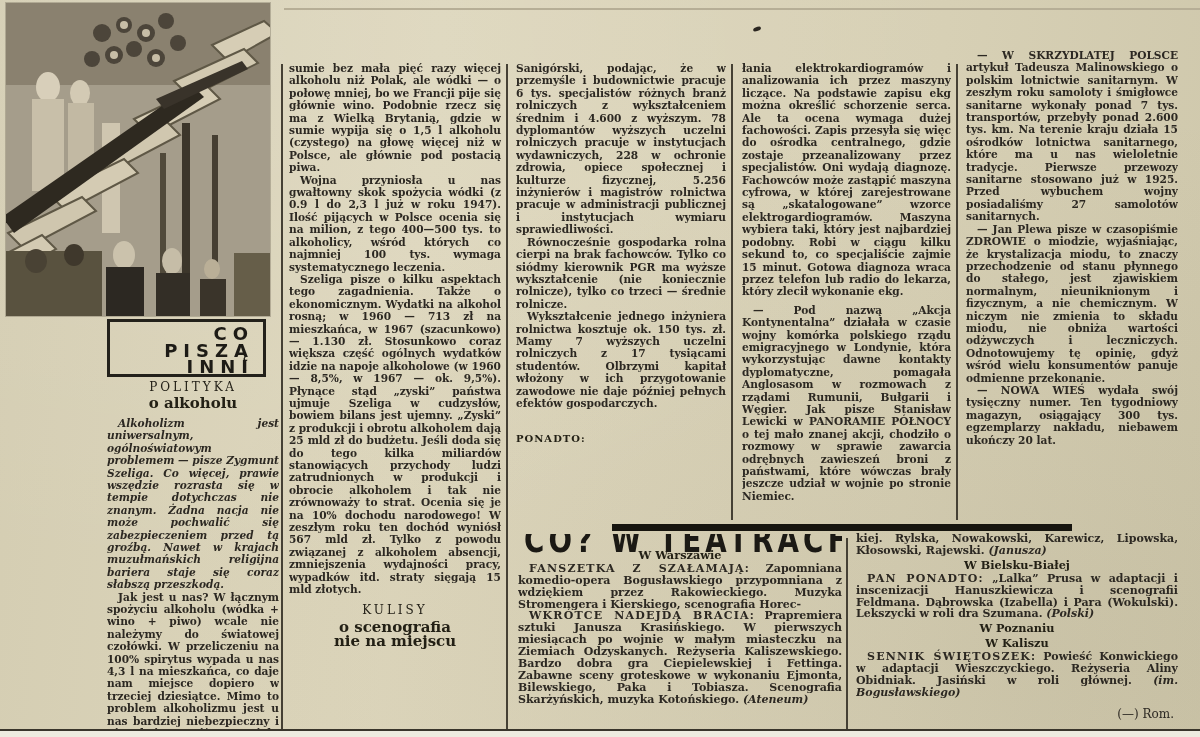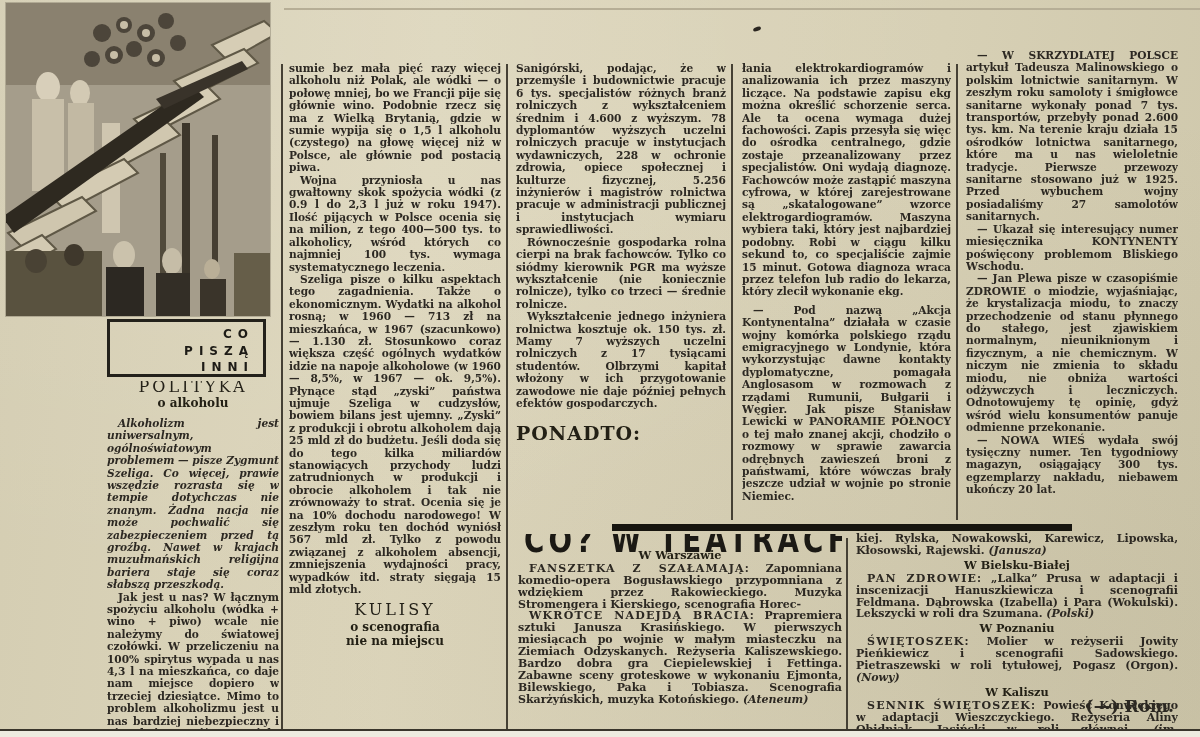--- a/index.html
+++ b/index.html
@@ -17,21 +17,21 @@
   .bottom-strip{left:0;top:729px;width:1200px;height:8px;background:#edebdf;border-top:2px solid #39352b;}
   .speck{left:753px;top:27px;width:8px;height:4px;background:#2a2620;border-radius:60% 40% 50% 50%;transform:rotate(-18deg);}
   
   .photo{left:6px;top:3px;width:264px;height:313px;margin:0;box-shadow:0 0 0 1px rgba(60,52,38,.25);}
   .photo svg{display:block;width:100%;height:100%;}
   
   .title-box{
     left:107px;top:319px;width:159px;height:58px;box-sizing:border-box;
     border:3px solid #23211b;padding:4px 9px 0 0;
     font-family:"DejaVu Sans","Liberation Sans",sans-serif;font-weight:bold;
-    font-size:12px;letter-spacing:6px;line-height:16.5px;text-align:right;color:#1d1b16;
+    font-size:18px;letter-spacing:6px;line-height:16.5px;text-align:right;color:#1d1b16;
   }
   
   .vrule{width:2px;background:#454034;}
   .vr1{left:281px;top:64px;height:667px;}
   .vr2{left:506px;top:64px;height:667px;}
   .vr3{left:731px;top:64px;height:456px;}
   .vr4{left:956px;top:64px;height:456px;}
   .vr5{left:846px;top:538px;height:191px;}
   .thick-bar{left:612px;top:524px;width:460px;height:7px;background:#17150f;}
   
@@ -41,41 +41,41 @@
   }
   .col p{margin:0;text-indent:11px;}
   .col p.ni{text-indent:0;}
   .col1{left:107px;top:381px;width:172px;height:350px;}
   .col2{left:289px;top:62px;width:212px;height:670px;}
   .col3{left:516px;top:62px;width:210px;height:460px;}
   .col4{left:742px;top:62px;width:209px;height:460px;}
   .col5{left:966px;top:49px;width:212px;height:458px;}
   .italic{font-style:italic;}
   .kicker{
-    font-weight:normal;font-size:16px;letter-spacing:3px;text-align:center;
+    font-weight:normal;font-size:12px;letter-spacing:3px;text-align:center;
     margin:0 0 3px 0;color:#242118;
   }
   .kicker.mid{margin-top:9px;}
-  .subtitle{font-size:12px;font-weight:bold;text-align:center;line-height:14.5px;color:#232015;}
+  .subtitle{font-size:15px;font-weight:bold;text-align:center;line-height:14.5px;color:#232015;}
   .gap-top{margin-top:6px !important;}
-  .ponadto-h{font-size:19px;letter-spacing:1px;font-weight:bold;margin:18px 0 8px 0;color:#232015;}
+  .ponadto-h{font-size:10px;letter-spacing:1px;font-weight:bold;margin:24px 0 8px 0;color:#232015;}
   
   .theatre{font-size:11px;line-height:11.9px;}
   .tl{left:518px;top:534px;width:324px;height:198px;}
   .tr{left:856px;top:533px;width:322px;height:198px;}
   .headline{
     font-family:"DejaVu Sans","Liberation Sans",sans-serif;font-weight:bold;
     font-size:33px;letter-spacing:5px;white-space:nowrap;color:#1b1914;
     transform:scaleX(0.84) scaleY(1.1);transform-origin:0 50%;
     margin:0 0 4px 6px;
   }
   .city{text-align:center;font-weight:bold;font-size:11.3px;margin:3px 0 1px;color:#232015;}
   .entry b{letter-spacing:1.2px;}
   .entry i{font-style:italic;}
-  .signoff{position:absolute;right:4px;bottom:18px;font-weight:bold;font-size:17px;}
+  .signoff{position:absolute;right:4px;bottom:10px;font-weight:normal;font-size:12px;}
 </style>
 </head>
 <body>
 
 <div class="abs top-line"></div>
 <div class="abs speck"></div>
 
 <figure class="abs photo">
   <svg viewBox="0 0 264 313" preserveAspectRatio="none">
     <rect width="264" height="313" fill="#a59d8b"></rect>
@@ -174,36 +174,34 @@
   <h2 class="ponadto-h">PONADTO:</h2>
 </section>
 
 <section class="abs col col4">
   <p class="ni">łania elektrokardiogramów i analizowania ich przez maszyny liczące. Na podstawie zapisu ekg można określić schorzenie serca. Ale ta ocena wymaga dużej fachowości. Zapis przesyła się więc do ośrodka centralnego, gdzie zostaje przeanalizowany przez specjalistów. Oni wydają diagnozę. Fachowców może zastąpić maszyna cyfrowa, w której zarejestrowane są „skatalogowane” wzorce elektrogardiogramów. Maszyna wybiera taki, który jest najbardziej podobny. Robi w ciągu kilku sekund to, co specjaliście zajmie 15 minut. Gotowa diagnoza wraca przez telefon lub radio do lekarza, który zlecił wykonanie ekg.</p>
   <p class="gap-top">— Pod nazwą „Akcja Kontynentalna” działała w czasie wojny komórka polskiego rządu emigracyjnego w Londynie, która wykorzystując dawne kontakty dyplomatyczne, pomagała Anglosasom w rozmowach z rządami Rumunii, Bułgarii i Węgier. Jak pisze Stanisław Lewicki w PANORAMIE PÓŁNOCY o tej mało znanej akcji, chodziło o rozmowy w sprawie zawarcia odrębnych zawieszeń broni z państwami, które wówczas brały jeszcze udział w wojnie po stronie Niemiec.</p>
 </section>
 
 <section class="abs col col5">
   <p>— W SKRZYDLATEJ POLSCE artykuł Tadeusza Malinowskiego o polskim lotnictwie sanitarnym. W zeszłym roku samoloty i śmigłowce sanitarne wykonały ponad 7 tys. transportów, przebyły ponad 2.600 tys. km. Na terenie kraju działa 15 ośrodków lotnictwa sanitarnego, które ma u nas wieloletnie tradycje. Pierwsze przewozy sanitarne stosowano już w 1925. Przed wybuchem wojny posiadaliśmy 27 samolotów sanitarnych.</p>
-  <p>— Ukazał się interesujący numer miesięcznika KONTYNENTY poświęcony problemom Bliskiego Wschodu.</p>
   <p>— Jan Plewa pisze w czasopiśmie ZDROWIE o miodzie, wyjaśniając, że krystalizacja miodu, to znaczy przechodzenie od stanu płynnego do stałego, jest zjawiskiem normalnym, nieuniknionym i fizycznym, a nie chemicznym. W niczym nie zmienia to składu miodu, nie obniża wartości odżywczych i leczniczych. Odnotowujemy tę opinię, gdyż wśród wielu konsumentów panuje odmienne przekonanie.</p>
   <p>— NOWA WIEŚ wydała swój tysięczny numer. Ten tygodniowy magazyn, osiągający 300 tys. egzemplarzy nakładu, niebawem ukończy 20 lat.</p>
 </section>
 
 <section class="abs col theatre tl">
   <h1 class="headline">CO? W TEATRACH</h1>
   <div class="city">W Warszawie</div>
   <p class="entry"><b>FANSZETKA Z SZAŁAMAJĄ:</b><span> Zapomniana komedio-opera Bogusławskiego przypomniana z wdziękiem przez Rakowieckiego. Muzyka Stromengera i Kierskiego, scenografia Horec-</span></p>
   <p class="entry"><b>WKRÓTCE NADEJDĄ BRACIA:</b><span> Prapremiera sztuki Janusza Krasińskiego. W pierwszych miesiącach po wojnie w małym miasteczku na Ziemiach Odzyskanych. Reżyseria Kaliszewskiego. Bardzo dobra gra Ciepielewskiej i Fettinga. Zabawne sceny groteskowe w wykonaniu Ejmonta, Bilewskiego, Paka i Tobiasza. Scenografia Skarżyńskich, muzyka Kotońskiego. </span><i>(Ateneum)</i></p>
 </section>
 
 <section class="abs col theatre tr">
   <p class="entry ni"><span>kiej. Rylska, Nowakowski, Karewicz, Lipowska, Kłosowski, Rajewski. </span><i>(Janusza)</i></p>
   <div class="city">W Bielsku-Białej</div>
-  <p class="entry"><b>PAN ZDROWIE:</b><span> „Lalka” Prusa w adaptacji i inscenizacji Hanuszkiewicza i scenografii Feldmana. Dąbrowska (Izabella) i Para (Wokulski). Lekszycki w roli dra Szumana. </span><i>(Polski)</i></p>
+  <p class="entry"><b>PAN PONADTO:</b><span> „Lalka” Prusa w adaptacji i inscenizacji Hanuszkiewicza i scenografii Feldmana. Dąbrowska (Izabella) i Para (Wokulski). Lekszycki w roli dra Szumana. </span><i>(Polski)</i></p>
   <div class="city">W Poznaniu</div>
-  <p class="entry"><b>ŚWIĘTOSZEK:</b><span> Molier w reżyserii Jowity Pieńkiewicz i scenografii Sadowskiego. Pietraszewski w roli tytułowej, Pogasz (Orgon). </span><i>(Nowy)</i></p>
   <div class="city">W Kaliszu</div>
   <p class="entry"><b>SENNIK ŚWIĘTOSZEK:</b><span> Powieść Konwickiego w adaptacji Wieszczyckiego. Reżyseria Aliny Obidniak. Jasiński w roli głównej. </span><i>(im. Bogusławskiego)</i></p>
   <span class="signoff">(—) Rom.</span>
 </section>
 
 <div class="abs bottom-strip"></div>
 
 </body></html>

